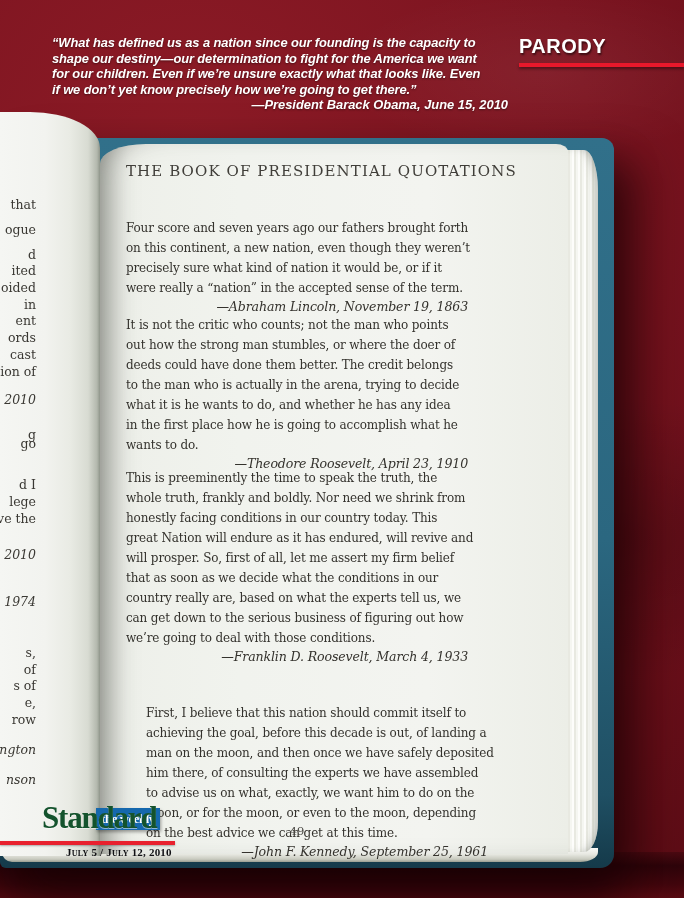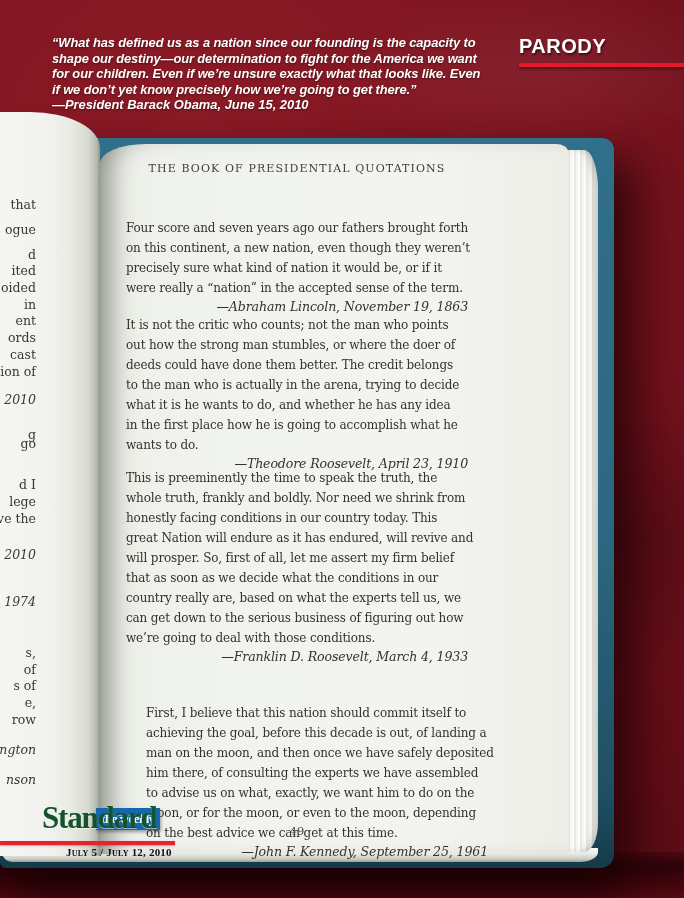--- a/index.html
+++ b/index.html
@@ -15,21 +15,21 @@
       radial-gradient(ellipse 400px 200px at 90% 60%, rgba(0,0,0,.18), transparent 70%),
       radial-gradient(ellipse 500px 160px at 10% 95%, rgba(255,60,60,.10), transparent 70%);
   }
   
   .floor-shadow{position:absolute;left:0;top:852px;width:684px;height:46px;z-index:1;
     background:linear-gradient(180deg,#23030750 0%, #2e040a 30%, #42060d 70%, #590a12 100%);}
   
   .banner{position:absolute;left:52px;top:35px;width:458px;z-index:7;color:#fff;}
   .banner-quote{font:italic 700 12.9px/15.6px "Liberation Sans",sans-serif;white-space:pre-line;
     letter-spacing:-.1px;text-shadow:0 1px 2px rgba(0,0,0,.45);}
-  .banner-attr{font:italic 700 12.9px/15.6px "Liberation Sans",sans-serif;text-align:left;
+  .banner-attr{font:italic 700 12.9px/15.6px "Liberation Sans",sans-serif;text-align:right;
     padding-right:2px;text-shadow:0 1px 2px rgba(0,0,0,.45);}
   .parody{position:absolute;left:519px;top:35px;z-index:7;color:#fff;
     font:700 20px/22px "Liberation Sans",sans-serif;letter-spacing:.5px;
     text-shadow:1px 2px 2px rgba(0,0,0,.55);}
   .parody-rule{position:absolute;left:519px;top:63px;width:165px;height:4px;z-index:7;
     box-shadow:0 2px 3px rgba(0,0,0,.4);}
   
   .book-cover{position:absolute;left:0;top:138px;width:614px;height:730px;z-index:2;
     background:linear-gradient(180deg,#31708a 0%,#2b6780 55%,#1f4f63 90%,#153a4a 100%);
     border-radius:6px 12px 14px 6px;
@@ -50,21 +50,21 @@
     box-shadow:inset -6px 0 8px -4px rgba(110,115,105,.55);}
   
   .left-frags{position:absolute;left:0;top:0;width:40px;height:100%;}
   .frag{position:absolute;right:4px;white-space:nowrap;
     font:400 12.5px "DejaVu Serif","Liberation Serif",serif;color:#3a3833;}
   .frag.italic{font-style:italic;}
   
   .page-body{position:absolute;left:26px;top:0;width:360px;height:100%;
     font-family:"DejaVu Serif","Liberation Serif",serif;color:#34322d;}
   .page-header{position:absolute;top:18px;left:0;width:342px;text-align:center;
-    font-size:11px;letter-spacing:1.1px;color:#403e39;white-space:nowrap;}
+    font-size:15px;letter-spacing:1.1px;color:#403e39;white-space:nowrap;}
   .quote{position:absolute;left:0;width:360px;}
   .q-text{font-size:12px;line-height:20px;white-space:pre-line;letter-spacing:-.15px;}
   .q-attr{width:342px;font-style:italic;font-size:12.6px;line-height:17.5px;
     text-align:right;letter-spacing:-.15px;}
   .quote-1{top:74px;} .quote-2{top:171px;} .quote-3{top:324px;} .quote-4{top:559px;margin-left:20px;}
   .page-number{position:absolute;top:680px;left:0;width:342px;text-align:center;
     font-size:11.5px;color:#4a4843;}
   
   .logo{position:absolute;left:0;top:795px;width:180px;height:70px;z-index:8;}
   .logo-box{position:absolute;left:96px;top:3px;width:64px;height:22px;

